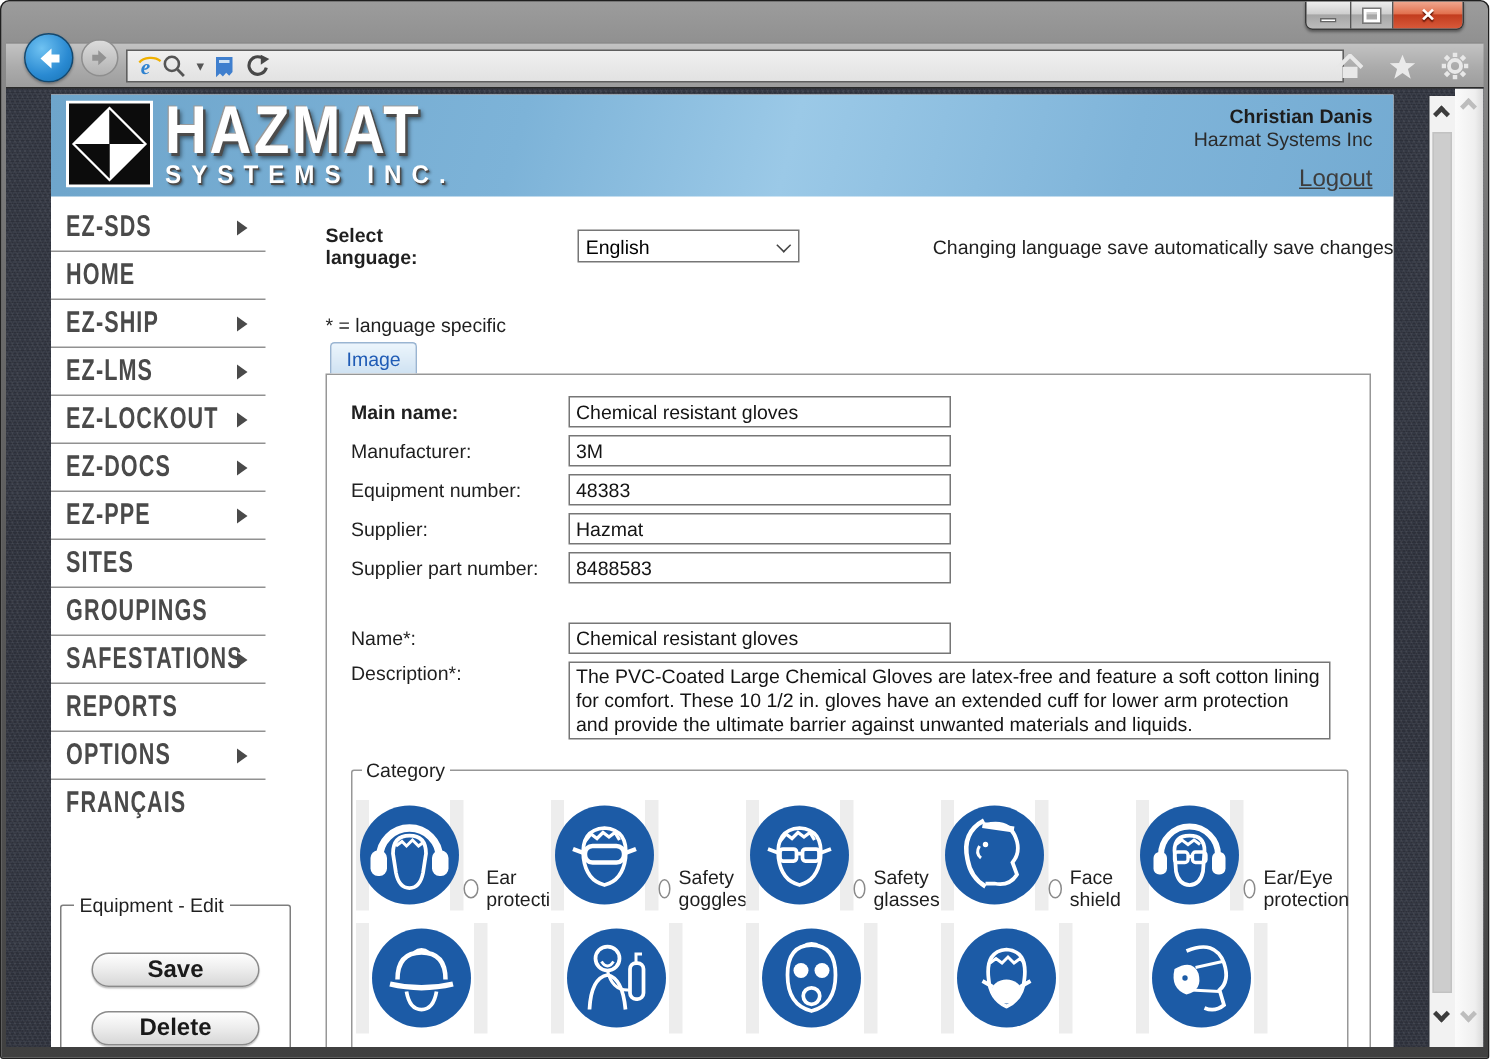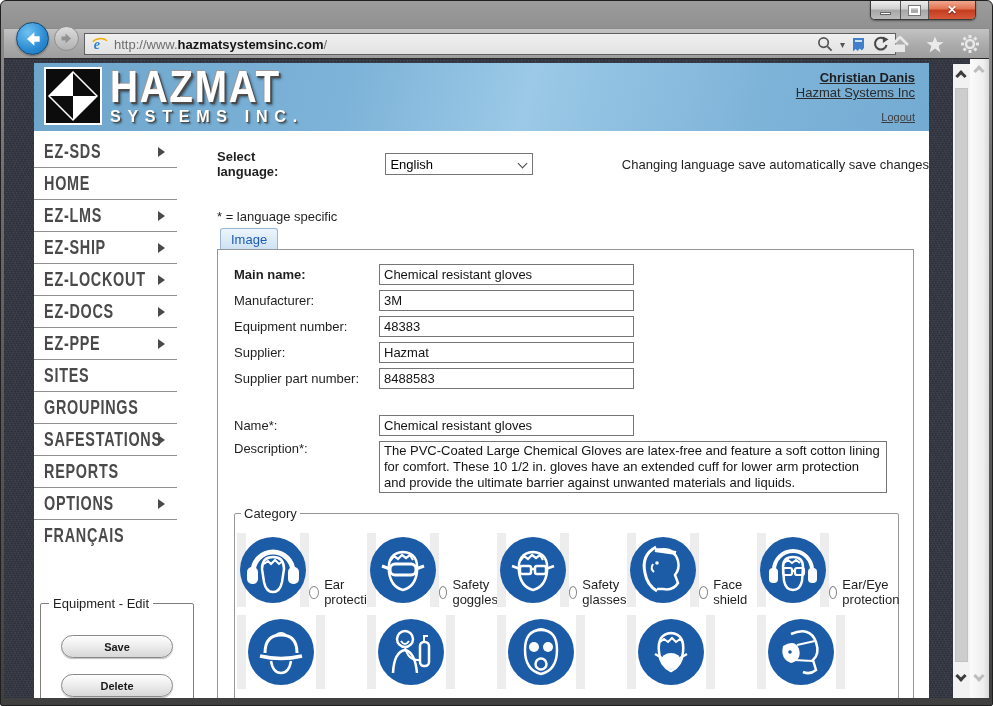--- a/index.html
+++ b/index.html
@@ -61,39 +61,39 @@
   .page-header { height:68px; position:relative;
     background:linear-gradient(105deg,#6ea5cb 0%, #7db3d8 35%, #9bc9e7 55%, #7fb4d9 80%, #74abd2 100%); }
   .logo-row { position:absolute; left:10px; top:4px; display:flex; align-items:flex-start; }
   .logo-text { margin-left:8px; }
   .logo-title { font-size:45px; line-height:40px; font-weight:bold; color:#fff; letter-spacing:2px;
     display:inline-block; transform:scaleX(.86); transform-origin:0 0;
     text-shadow:2px 2px 0 #4c4c4c, -1px -1px 0 #9a9a9a, 3px 3px 3px rgba(0,0,0,.5); }
   .logo-sub { font-size:17px; font-weight:bold; color:#fff; letter-spacing:7px; margin-top:0px;
     display:inline-block; transform:scaleX(.95); transform-origin:0 0;
     text-shadow:1px 1px 0 #4c4c4c, 2px 2px 2px rgba(0,0,0,.45); }
-  .user-info { position:absolute; right:14px; top:7px; text-align:right; font-size:13px; color:#2b2b2b;text-decoration:underline; }
+  .user-info { position:absolute; right:14px; top:7px; text-align:right; font-size:13px; color:#2b2b2b; }
   .user-info .uname { font-weight:bold; color:#1d1d1d; }
-  .logout { position:absolute; right:14px; top:48px; font-size:11px; color:#3d3d3d; text-decoration:underline; cursor:pointer; }
+  .logout { position:absolute; right:14px; top:48px; font-size:16px; color:#3d3d3d; text-decoration:underline; cursor:pointer; }
 
   .page-body { display:flex; height:calc(100% - 68px); }
 
   
   .sidebar { width:175px; background:#fff; flex:none; padding-top:5px; }
   .menu-item { position:relative; width:143px; height:32px; border-bottom:1px solid #919191; cursor:pointer; }
   .menu-item.no-sep { border-bottom:none; }
   .menu-label { display:inline-block; transform:scaleX(.72); transform-origin:0 50%;
     font-size:20px; line-height:31px; font-weight:bold; color:#4a4a4a; letter-spacing:1px; padding-left:14px; white-space:nowrap; }
   .submenu-arrow { position:absolute; right:12px; top:11px; width:0; height:0;
     border-left:7px solid #4a4a4a; border-top:5px solid transparent; border-bottom:5px solid transparent; }
   .equip-edit { margin:44px 8px 0 6px; width:154px; border:1px solid #7e7e7e; border-radius:2px; padding:14px 0 26px; }
   .equip-edit legend { font-size:13px; color:#1f1f1f; margin-left:8px; padding:0 4px; }
   .pill-btn { display:block; margin:10px auto 16px; width:112px; height:23px; border:1px solid #8a8a8a; border-radius:12px;
     background:linear-gradient(#fefefe,#ececec 50%,#d7d7d7); font-family:"Liberation Sans",sans-serif;
-    font-size:11px; font-weight:bold; color:#1a1a1a; cursor:pointer; box-shadow:0 1px 1px rgba(0,0,0,.25); }
+    font-size:16px; font-weight:bold; color:#1a1a1a; cursor:pointer; box-shadow:0 1px 1px rgba(0,0,0,.25); }
   .pill-btn + .pill-btn { margin-top:15px; }
 
   
   .main { flex:1; background:#fff; padding-left:8px; font-size:13px; color:#1f1f1f; }
   .lang-row { margin-top:18px; display:flex; align-items:center;justify-content:space-between; }
   .lang-row .llabel { width:100px; font-weight:bold; }
   .select-wrap { position:relative; width:148px; height:22px; }
   .select-wrap select { width:100%; height:100%; border:1px solid #767676; background:#fff; font-family:"Liberation Sans",sans-serif;
     font-size:13px; padding-left:4px; appearance:none; -webkit-appearance:none; border-radius:0; }
   .sel-chev { position:absolute; right:7px; top:7px; width:7px; height:7px; border-right:1.5px solid #444; border-bottom:1.5px solid #444;
@@ -154,21 +154,20 @@
   <div class="nav-btn fwd-btn">
     <svg width="15" height="15" viewBox="0 0 30 30">
         <polygon points="13,5 24,15 13,25 13,19 5,19 5,11 13,11" fill="#929292"></polygon>
       </svg>
   </div>
   <div class="addr-bar">
     <svg width="17" height="17" viewBox="0 0 18 18">
       <text x="3" y="14" font-size="15" font-family="Liberation Serif, serif" font-style="italic" fill="#2e82d0" font-weight="bold">e</text>
       <path d="M2 6 A9 6 0 0 1 17 5" stroke="#f0b000" stroke-width="1.6" fill="none"></path>
     </svg>
-    <div class="addr-url"><span>http://www.</span><b>hazmatsystemsinc.com</b><span>/</span></div>
     <div class="addr-icons">
       <svg width="16" height="16" viewBox="0 0 17 17">
           <circle cx="7" cy="7" r="5" stroke="#555" stroke-width="1.8" fill="none"></circle>
           <line x1="11" y1="11" x2="15.5" y2="15.5" stroke="#555" stroke-width="2"></line>
         </svg>
       <span class="caret">▾</span>
       <svg width="13" height="15" viewBox="0 0 13 15">
           <path d="M1 1 h11 v10 l-2.2 2.5 -2 -2 -2.2 2.5 -2 -2 -2.6 2.5 z" fill="#3f7fce"></path>
           <rect x="3" y="3" width="7" height="2" fill="#cfe2f4"></rect>
         </svg>
@@ -226,22 +225,22 @@
         <div>Hazmat Systems Inc</div>
       </div>
       <a class="logout">Logout</a>
     </div>
 
     <div class="page-body">
 
       <div class="sidebar">
         <div class="menu-item"><span class="menu-label">EZ-SDS</span><span class="submenu-arrow"></span></div>
         <div class="menu-item"><span class="menu-label">HOME</span></div>
+        <div class="menu-item"><span class="menu-label">EZ-SHIP</span><span class="submenu-arrow"></span></div>
         <div class="menu-item"><span class="menu-label">EZ-LMS</span><span class="submenu-arrow"></span></div>
-        <div class="menu-item"><span class="menu-label">EZ-SHIP</span><span class="submenu-arrow"></span></div>
         <div class="menu-item"><span class="menu-label">EZ-LOCKOUT</span><span class="submenu-arrow"></span></div>
         <div class="menu-item"><span class="menu-label">EZ-DOCS</span><span class="submenu-arrow"></span></div>
         <div class="menu-item"><span class="menu-label">EZ-PPE</span><span class="submenu-arrow"></span></div>
         <div class="menu-item"><span class="menu-label">SITES</span></div>
         <div class="menu-item"><span class="menu-label">GROUPINGS</span></div>
         <div class="menu-item"><span class="menu-label">SAFESTATIONS</span><span class="submenu-arrow"></span></div>
         <div class="menu-item"><span class="menu-label">REPORTS</span></div>
         <div class="menu-item"><span class="menu-label">OPTIONS</span><span class="submenu-arrow"></span></div>
         <div class="menu-item no-sep"><span class="menu-label">FRANÇAIS</span></div>
 

